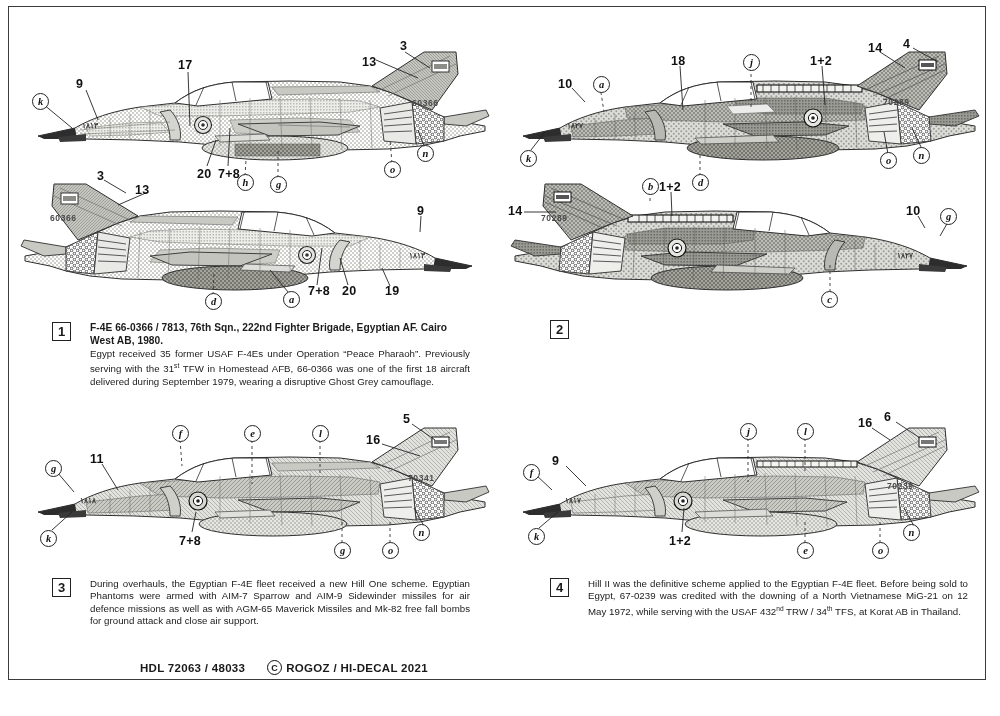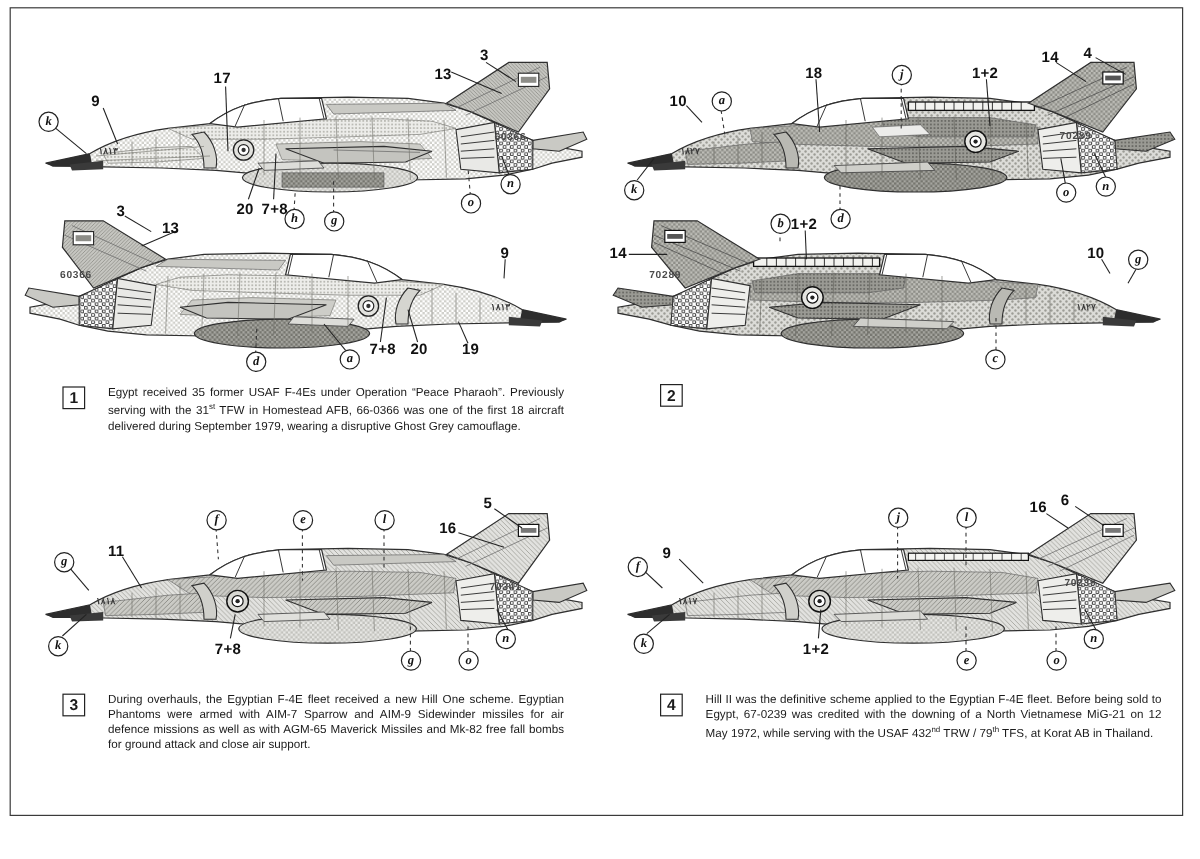--- a/index.html
+++ b/index.html
@@ -55,21 +55,21 @@
   }
   .copy-mark{
     display:inline-flex;align-items:center;justify-content:center;
     width:13px;height:13px;border:1.2px solid #111;border-radius:50%;
     font-size:9px;font-weight:bold;margin-right:4px;
   }
   .foot-item{display:flex;align-items:center;}
   
   .serial{
     position:absolute;font-family:"Liberation Sans",sans-serif;font-weight:bold;
-    font-size:8.5px;color:#4a4a4a;letter-spacing:.6px;margin-top:11px;
+    font-size:8.5px;color:#4a4a4a;letter-spacing:.6px;
   }
   .nosenum{
     position:absolute;font-family:"Liberation Serif",serif;font-weight:bold;
     font-size:7.5px;color:#3a3a3a;letter-spacing:.4px;
   }
 </style>
 </head>
 <body>
 
 <div id="sheet">
@@ -430,21 +430,21 @@
       <circle cx="178" cy="81" r="9" fill="#d8d8d3" stroke="#111" stroke-width="1.2"></circle>
       <circle cx="178" cy="81" r="4.6" fill="#fff" stroke="#111" stroke-width="1"></circle>
       <circle cx="178" cy="81" r="1.8" fill="#222"></circle>
       <path d="M150,66 C158,74 162,86 160,96 L150,96 C150,84 146,74 140,68 Z" fill="#d0d0cb" stroke="#2f2f2f" stroke-width=".9"></path>
       <g stroke="#6d6d67" stroke-width=".5" fill="none">
         <path d="M90,74 L90,94 M110,70 L110,95 M130,66 L130,96 M200,56 L200,102 M230,54 L230,103
                  M260,53 L262,105 M290,53 L292,106 M320,54 L322,106 M350,56 L352,104"></path>
       </g>
       <path d="M38,93 L66,90 L66,97 L40,98 Z" fill="#3a3a3a"></path>
     </svg>
-    <div class="serial" style="left:382px;top:49px;">70239</div>
+    <div class="serial" style="left:382px;top:61px;">70239</div>
     <div class="nosenum" style="left:60px;top:76px;">١٨١٧</div>
   </div>
 
   <svg width="1000" height="716" style="position:absolute;left:0;top:0;pointer-events:none;">
     <g stroke="#222" stroke-width="0.9" fill="none">
 
       <path d="M43,104 L72,128"></path>
       <path d="M86,90 L98,120"></path>
       <path d="M188,72 L190,126"></path>
       <path d="M207,166 L216,140"></path>
@@ -581,37 +581,45 @@
   <div class="circ" style="left:528px;top:528px;">k</div>
   <div class="circ" style="left:740px;top:423px;">j</div>
   <div class="circ" style="left:797px;top:423px;">l</div>
   <div class="circ" style="left:797px;top:542px;">e</div>
   <div class="circ" style="left:872px;top:542px;">o</div>
   <div class="circ" style="left:903px;top:524px;">n</div>
 
   <div class="caption" style="left:52px;top:322px;">
     <div class="cap-num">1</div>
     <div class="cap-body">
+      <p class="cap-title">F-4E 66-0366 / 7813, 76th Sqn., 222nd Fighter Brigade, Egyptian AF. Cairo West AB, 1980.</p>
       <p class="cap-text"><span>Egypt received 35 former USAF F-4Es under Operation “Peace Pharaoh”. Previously serving with the 31</span><sup>st</sup><span> TFW in Homestead AFB, 66-0366 was one of the first 18 aircraft delivered during September 1979, wearing a disruptive Ghost Grey camouflage.</span></p>
     </div>
   </div>
 
   <div class="caption" style="left:550px;top:320px;">
     <div class="cap-num">2</div>
     <div class="cap-body">
     </div>
   </div>
 
   <div class="caption" style="left:52px;top:578px;">
     <div class="cap-num">3</div>
     <div class="cap-body">
       <p class="cap-text">During overhauls, the Egyptian F-4E fleet received a new Hill One scheme. Egyptian Phantoms were armed with AIM-7 Sparrow and AIM-9 Sidewinder missiles for air defence missions as well as with AGM-65 Maverick Missiles and Mk-82 free fall bombs for ground attack and close air support.</p>
     </div>
   </div>
 
   <div class="caption" style="left:550px;top:578px;">
     <div class="cap-num">4</div>
     <div class="cap-body">
-      <p class="cap-text"><span>Hill II was the definitive scheme applied to the Egyptian F-4E fleet. Before being sold to Egypt, 67-0239 was credited with the downing of a North Vietnamese MiG-21 on 12 May 1972, while serving with the USAF 432</span><sup>nd</sup><span> TRW / 79</span><sup>th</sup><span> TFS, at Korat AB in Thailand.</span></p>
+      <p class="cap-text"><span>Hill II was the definitive scheme applied to the Egyptian F-4E fleet. Before being sold to Egypt, 67-0239 was credited with the downing of a North Vietnamese MiG-21 on 12 May 1972, while serving with the USAF 432</span><sup>nd</sup><span> TRW / 34</span><sup>th</sup><span> TFS, at Korat AB in Thailand.</span></p>
     </div>
   </div>
 
+  <div class="footer">
+    <span class="foot-item">HDL 72063 / 48033</span>
+    <span class="foot-item">
+      <span class="copy-mark">C</span>
+      <span>ROGOZ / HI-DECAL 2021</span>
+    </span>
+  </div>
 </div>
 
 </body></html>

